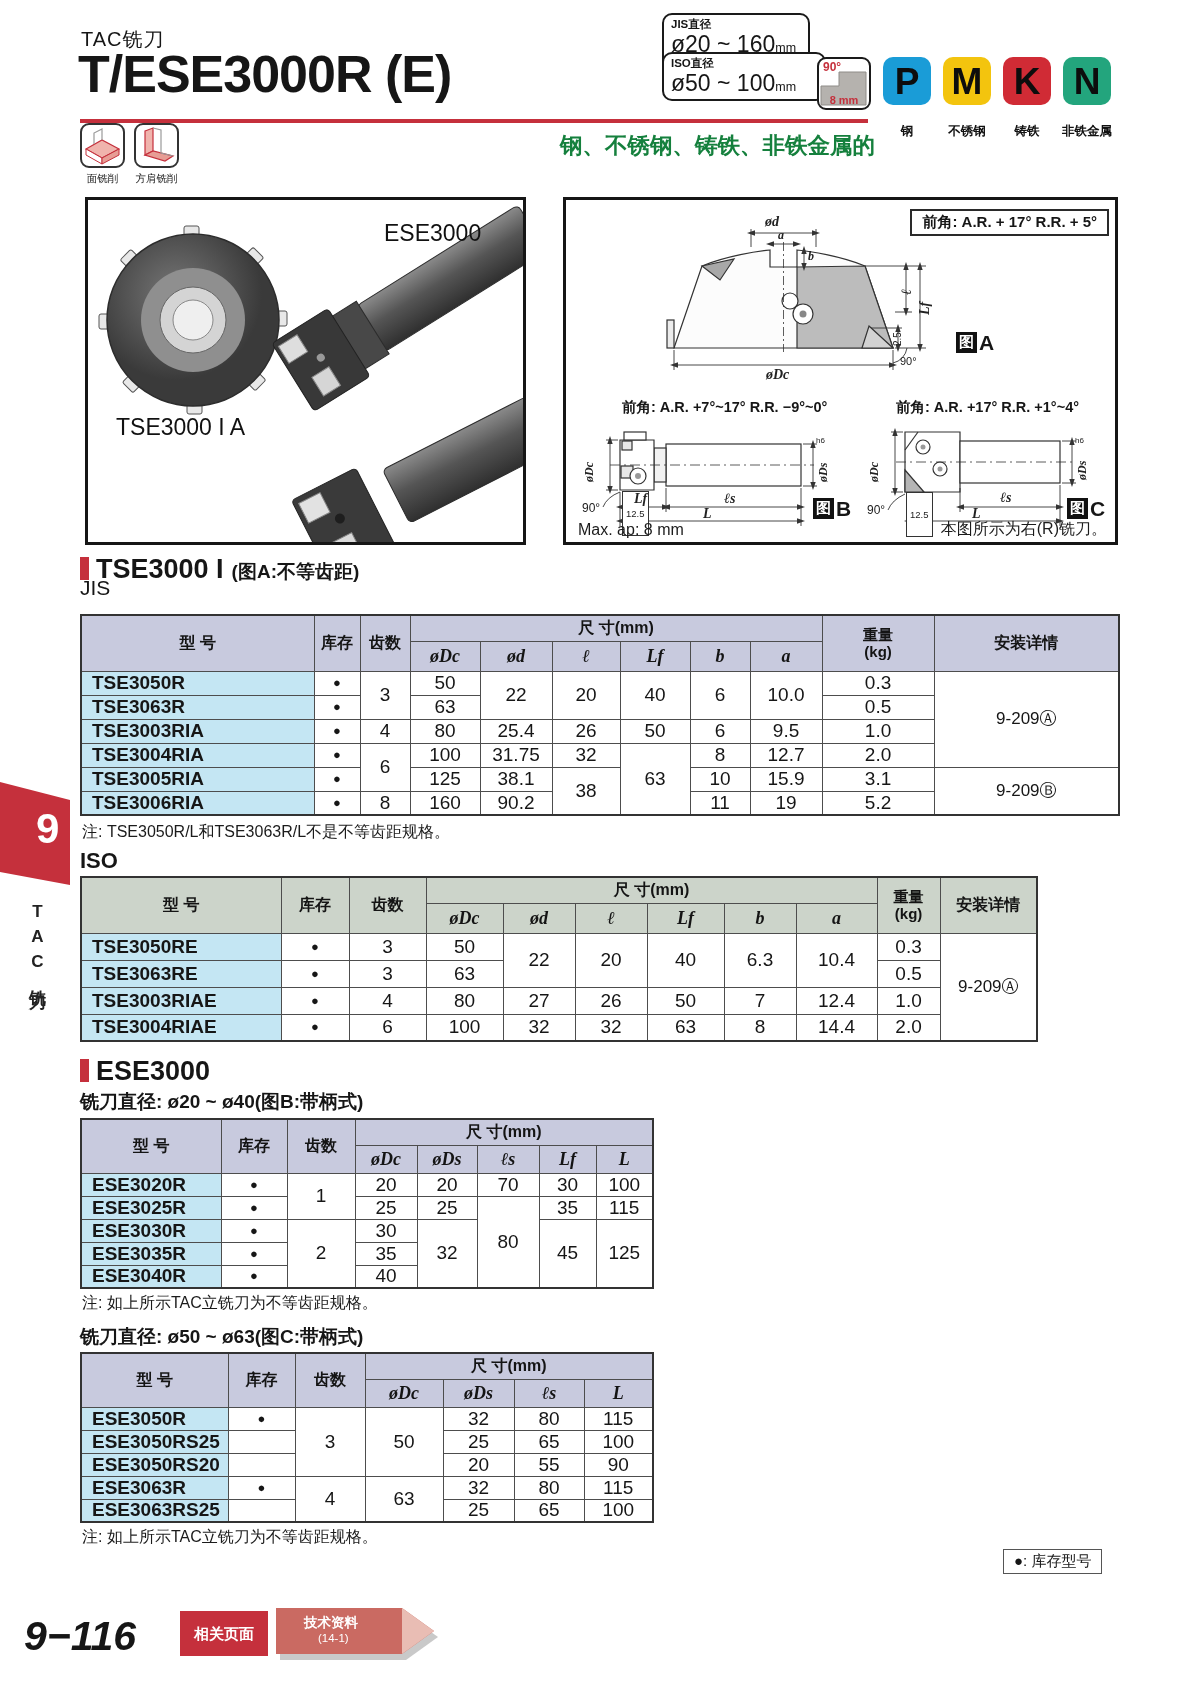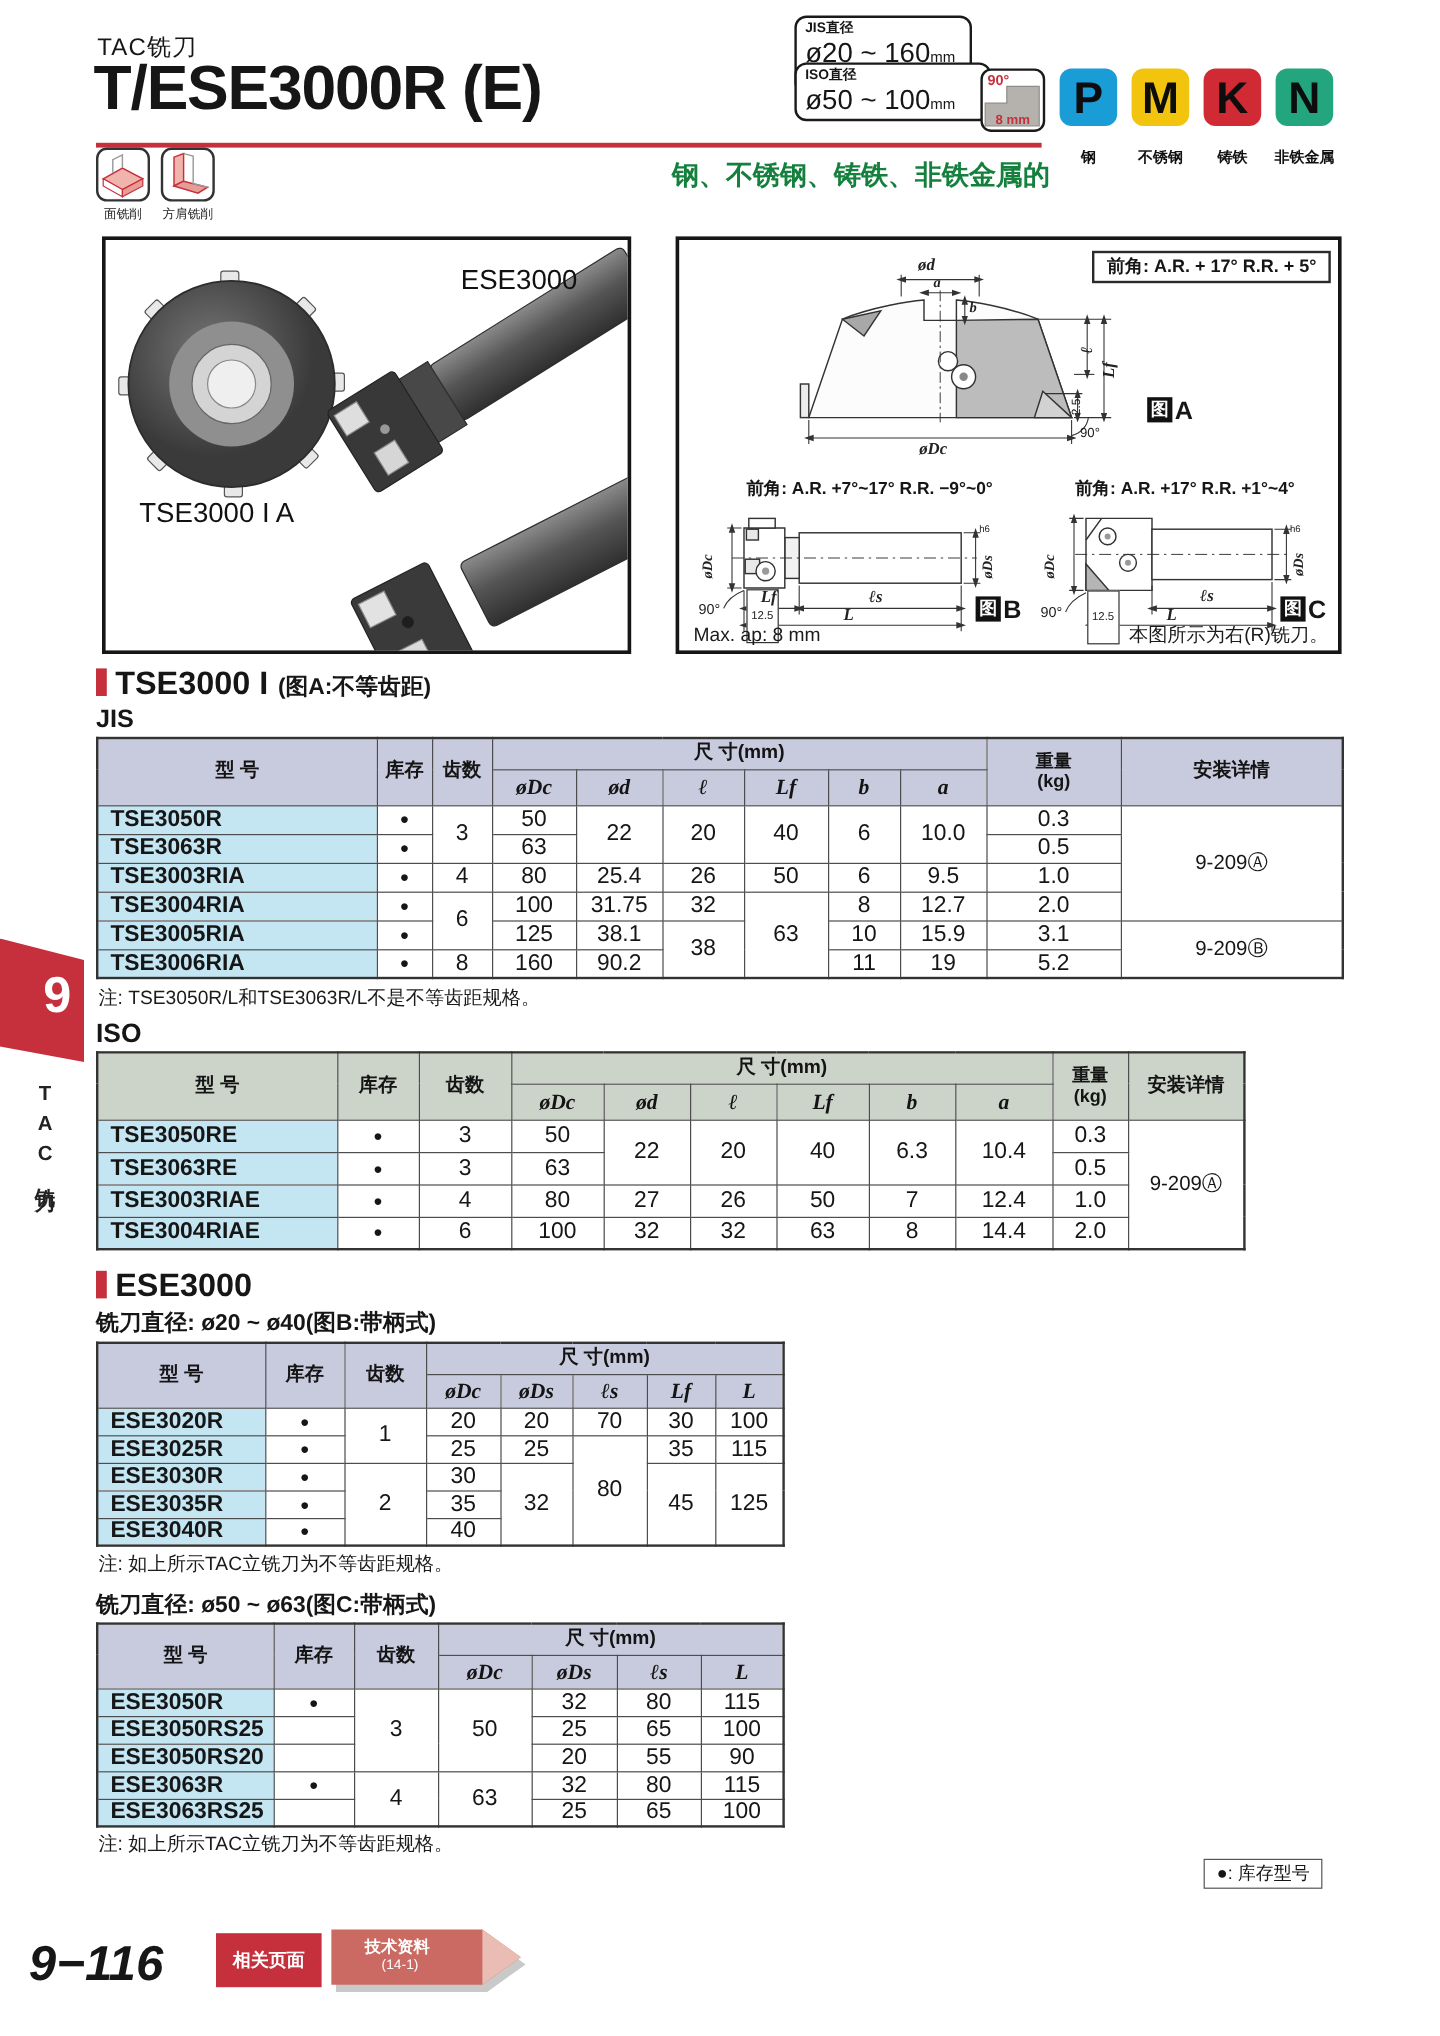--- a/index.html
+++ b/index.html
@@ -315,21 +315,21 @@
   <span class="abs dim" style="left:406px;top:306px">L</span>
   <span class="abs figlab" style="left:501px;top:297px"><span class="ic">图</span><span class="lt">C</span></span>
 
   <span class="abs note" style="left:12px;top:321px">Max. ap:  8 mm</span>
   <span class="abs note" style="right:8px;top:319px">本图所示为右(R)铣刀。</span>
 </div>
 
 <div class="abs secttl" style="left:80px;top:554px">
   <span class="redbar"></span><span>TSE3000 I</span><span class="sfx">(图A:不等齿距)</span>
 </div>
-<div class="abs" style="left:80px;top:588px;font-size:21px;font-weight:bold">JIS</div>
+<div class="abs" style="left:80px;top:576px;font-size:21px;font-weight:normal">JIS</div>
 
 <table class="spec jis" style="left:80px;top:614px;width:1038px">
   <colgroup>
       <col style="width:233px">
       <col style="width:46px">
       <col style="width:50px">
       <col style="width:70px">
       <col style="width:72px">
       <col style="width:68px">
       <col style="width:70px">

